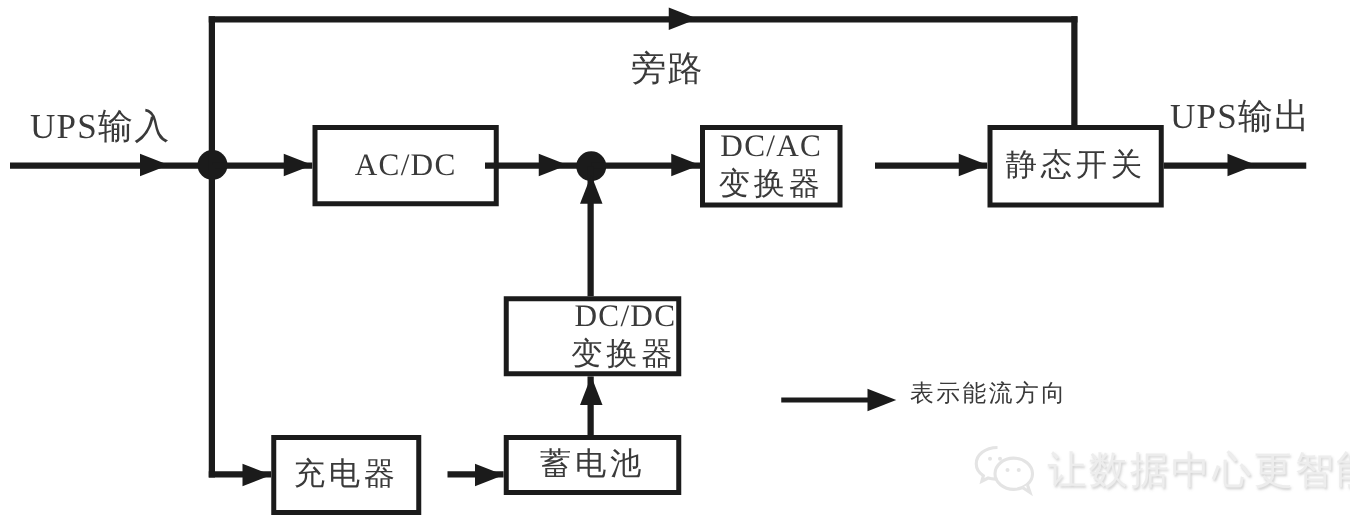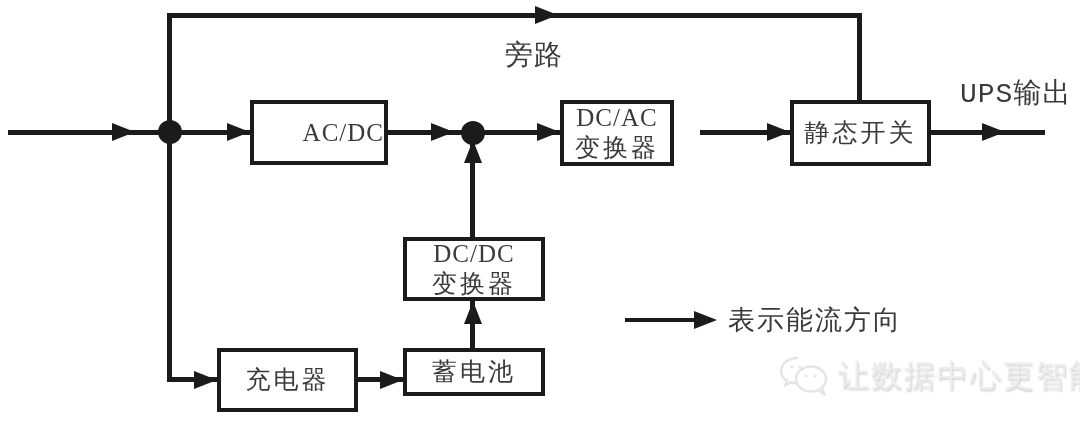--- a/index.html
+++ b/index.html
@@ -40,51 +40,52 @@
     letter-spacing:3px;
     box-sizing:border-box;
     text-align:center;
   }
   .box .en{letter-spacing:1px;}
   
   .lbl{
     position:absolute;color:var(--txt);font-size:28px;white-space:nowrap;
     letter-spacing:1px;
   }
-  .legend-text{font-size:27px;letter-spacing:2px;}
+  .legend-text{font-size:19px;letter-spacing:2px;}
   
   .watermark{
     position:absolute;left:778px;top:354px;
     display:flex;align-items:center;gap:8px;
     color:var(--wm);
     font-size:31px;letter-spacing:2px;white-space:nowrap;
     text-shadow:1px 2px 2px rgba(120,120,120,.35);
     user-select:none;
   }
   .wm-icon{flex:0 0 auto;}
 </style>
 </head>
 <body>
 
 <div id="stage">
 
+  <span class="lbl" style="left:24px;top:82px;">UPS输入</span>
   <div class="hline" style="left:8px;top:130px;width:162px;"></div>
   <div class="arr-r" style="left:112px;top:123px;"></div>
   <div class="dot" style="left:158px;top:120px;"></div>
 
   <div class="vline" style="left:167px;top:13px;height:119px;"></div>
   <div class="hline" style="left:167px;top:13px;width:695px;"></div>
   <div class="arr-r" style="left:535px;top:6px;"></div>
   <div class="vline" style="left:857px;top:13px;height:88px;"></div>
   <span class="lbl" style="left:505px;top:36px;">旁路</span>
 
   <div class="hline" style="left:170px;top:130px;width:80px;"></div>
   <div class="arr-r" style="left:227px;top:123px;"></div>
 
-  <div class="box" style="left:250px;top:100px;width:138px;height:65px;align-items:flex-end;">
+  <div class="box" style="left:250px;top:100px;width:149px;height:65px;">
     <span class="en">AC/DC</span>
   </div>
 
   <div class="hline" style="left:388px;top:130px;width:85px;"></div>
   <div class="arr-r" style="left:431px;top:123px;"></div>
   <div class="dot" style="left:461px;top:121px;"></div>
 
   <div class="hline" style="left:473px;top:130px;width:87px;"></div>
   <div class="arr-r" style="left:537px;top:123px;"></div>
 
@@ -95,41 +96,41 @@
 
   <div class="hline" style="left:700px;top:130px;width:90px;"></div>
   <div class="arr-r" style="left:767px;top:123px;"></div>
 
   <div class="box" style="left:790px;top:100px;width:141px;height:66px;">
     <span>静态开关</span>
   </div>
 
   <div class="hline" style="left:931px;top:130px;width:114px;"></div>
   <div class="arr-r" style="left:982px;top:123px;"></div>
-  <span class="lbl" style="left:960px;top:74px;font-family:Liberation Mono, monospace;">UPS输出</span>
+  <span class="lbl" style="left:936px;top:74px;">UPS输出</span>
 
   <div class="vline" style="left:167px;top:132px;height:250px;"></div>
   <div class="hline" style="left:167px;top:377px;width:50px;"></div>
   <div class="arr-r" style="left:194px;top:371px;"></div>
 
-  <div class="box" style="left:217px;top:348px;width:141px;height:64px;">
+  <div class="box" style="left:217px;top:348px;width:120px;height:64px;">
     <span>充电器</span>
   </div>
 
   <div class="hline" style="left:358px;top:377px;width:45px;"></div>
   <div class="arr-r" style="left:380px;top:371px;"></div>
 
   <div class="box" style="left:403px;top:348px;width:142px;height:48px;">
     <span>蓄电池</span>
   </div>
 
   <div class="vline" style="left:470px;top:301px;height:47px;"></div>
   <div class="arr-u" style="left:464px;top:301px;"></div>
 
-  <div class="box" style="left:403px;top:237px;width:142px;height:64px;">
+  <div class="box" style="left:403px;top:237px;width:142px;height:64px;align-items:flex-end;">
     <span class="en">DC/DC</span>
     <span>变换器</span>
   </div>
 
   <div class="vline" style="left:470px;top:133px;height:104px;"></div>
   <div class="arr-u" style="left:464px;top:140px;"></div>
 
   <div class="hline thin" style="left:625px;top:318px;width:75px;"></div>
   <div class="arr-r" style="left:694px;top:311px;"></div>
   <span class="lbl legend-text" style="left:728px;top:302px;">表示能流方向</span>

